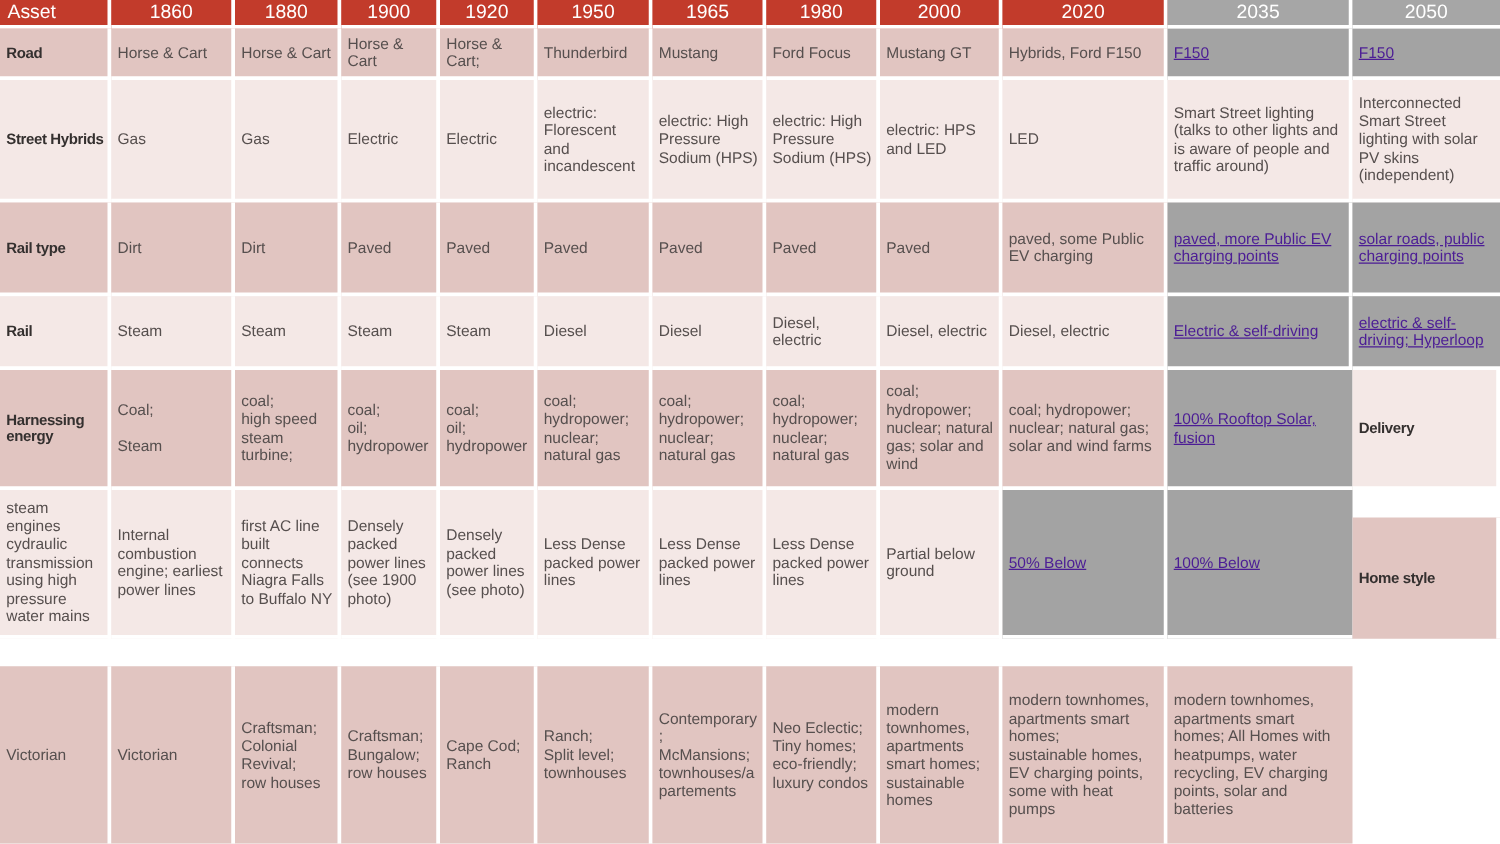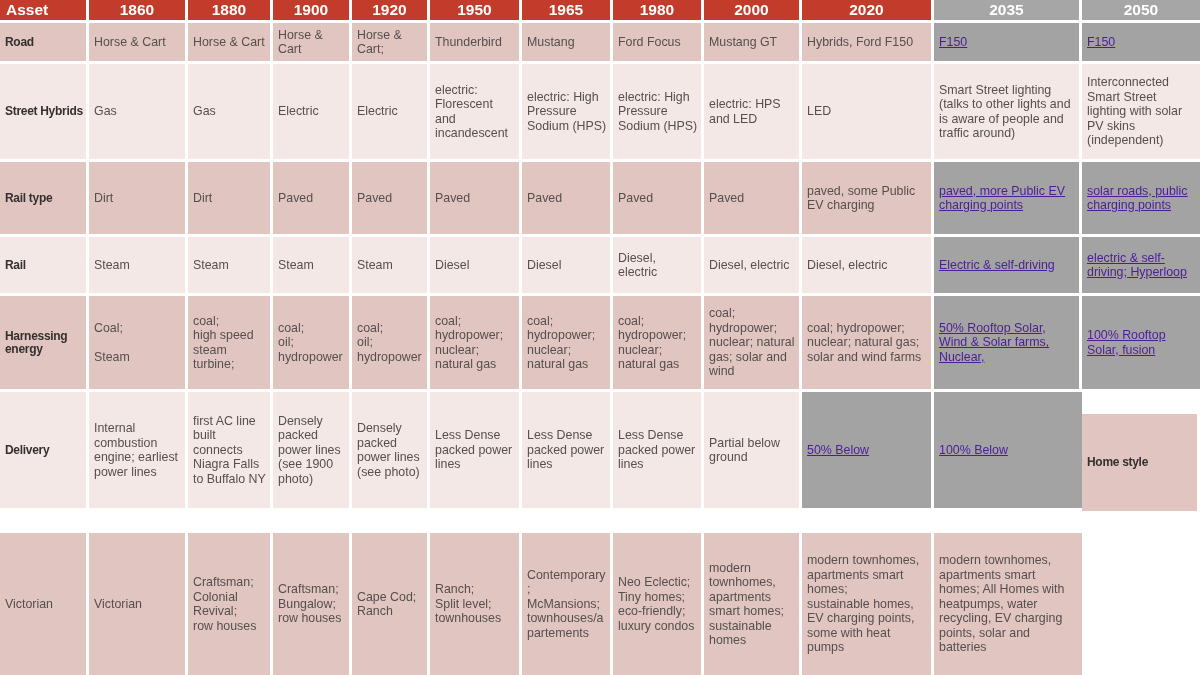--- a/index.html
+++ b/index.html
@@ -16,21 +16,21 @@
     font-size:12.4px;line-height:1.17;
     color:#564F4E;
     white-space:pre-line;
     overflow:hidden;
     overflow-wrap:anywhere;
   }
   .dark{background:#E1C5C1;}
   .light{background:#F4E8E6;}
   .gray{background:#A3A3A3;color:#4c1d95;text-decoration:underline;}
   .hdr{
-    background:#C23B2B;color:#fff;font-weight:700;font-size:15.5px;
+    background:#C23B2B;color:#fff;font-weight:400;font-size:15.5px;
     justify-content:center;padding:0 19px;white-space:nowrap;
   }
   .hdr.gray-h{background:#A6A6A6;}
   .hdr.asset{justify-content:flex-start;padding-left:6px;}
   .lbl{
     font-weight:700;color:#34302F;font-size:12px;line-height:1.08;
     letter-spacing:-0.3px;
   }
   .last-col{border-right:none;}
   .last-row{border-bottom:none;margin-top:22px;}
@@ -120,23 +120,23 @@
 nuclear;
 natural gas</div>
     <div class="cell dark">coal;
 hydropower;
 nuclear;
 natural gas</div>
     <div class="cell dark">coal;
 hydropower;
 nuclear; natural gas; solar and wind</div>
     <div class="cell dark">coal; hydropower; nuclear; natural gas; solar and wind farms</div>
-    <div class="cell gray">50% Rooftop Solar, Wind &amp; Solar farms, Nuclear,</div>
     <div class="cell gray last-col">100% Rooftop Solar, fusion</div>
     <div class="cell light lbl">Delivery</div>
+    <div class="cell light">steam engines cydraulic transmission using high pressure water mains</div>
     <div class="cell light">Internal combustion engine; earliest power lines</div>
     <div class="cell light">first AC line built connects Niagra Falls to Buffalo NY</div>
     <div class="cell light">Densely packed power lines (see 1900 photo)</div>
     <div class="cell light">Densely packed power lines (see photo)</div>
     <div class="cell light">Less Dense packed power lines</div>
     <div class="cell light">Less Dense packed power lines</div>
     <div class="cell light">Less Dense packed power lines</div>
     <div class="cell light">Partial below ground</div>
     <div class="cell gray">50% Below</div>
     <div class="cell gray last-col">100% Below</div>

